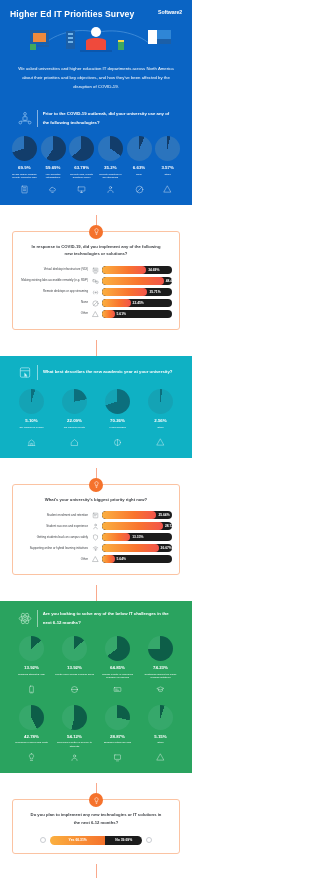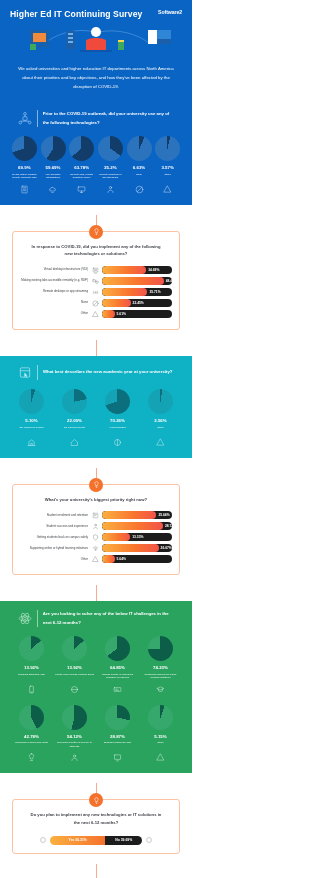--- a/index.html
+++ b/index.html
@@ -72,21 +72,21 @@
            color:#fff; font-size:3.4px; font-weight:bold; }
   .ynno  { background:#1c1c1c; display:flex; align-items:center; justify-content:center;
            color:#fff; font-size:3.4px; font-weight:bold; flex:1 1 auto; }
 </style>
 </head>
 <body>
 
 <div class="page">
 
   <div class="hero">
-    <div class="hero-title">Higher Ed IT Continuing Survey</div>
+    <div class="hero-title">Higher Ed IT Priorities Survey</div>
     <div class="hero-logo">Software2</div>
     <svg class="hero-art" viewBox="0 0 192 35">
       <g fill="none" stroke="#5a9fe0" stroke-width="0.6">
         <path d="M44 20 C60 6 86 4 96 9"></path>
         <path d="M96 9 C112 4 136 8 150 20"></path>
       </g>
       <rect x="30" y="6" width="19" height="14" fill="#1b5fa8"></rect>
       <rect x="33" y="9" width="13" height="9" fill="#f08a3c"></rect>
       <rect x="30" y="20" width="6" height="6" fill="#3fa85f"></rect>
       <rect x="37" y="21" width="12" height="2" fill="#1b5fa8"></rect>

